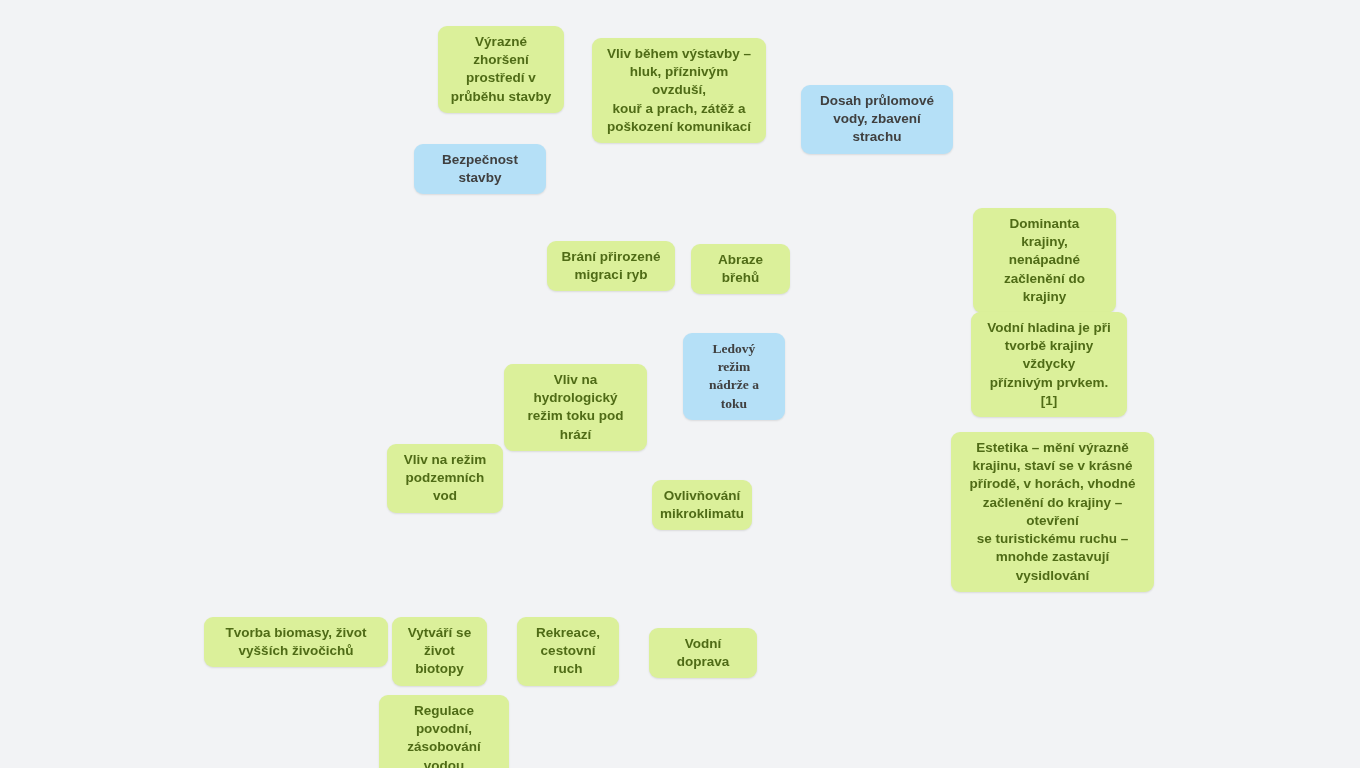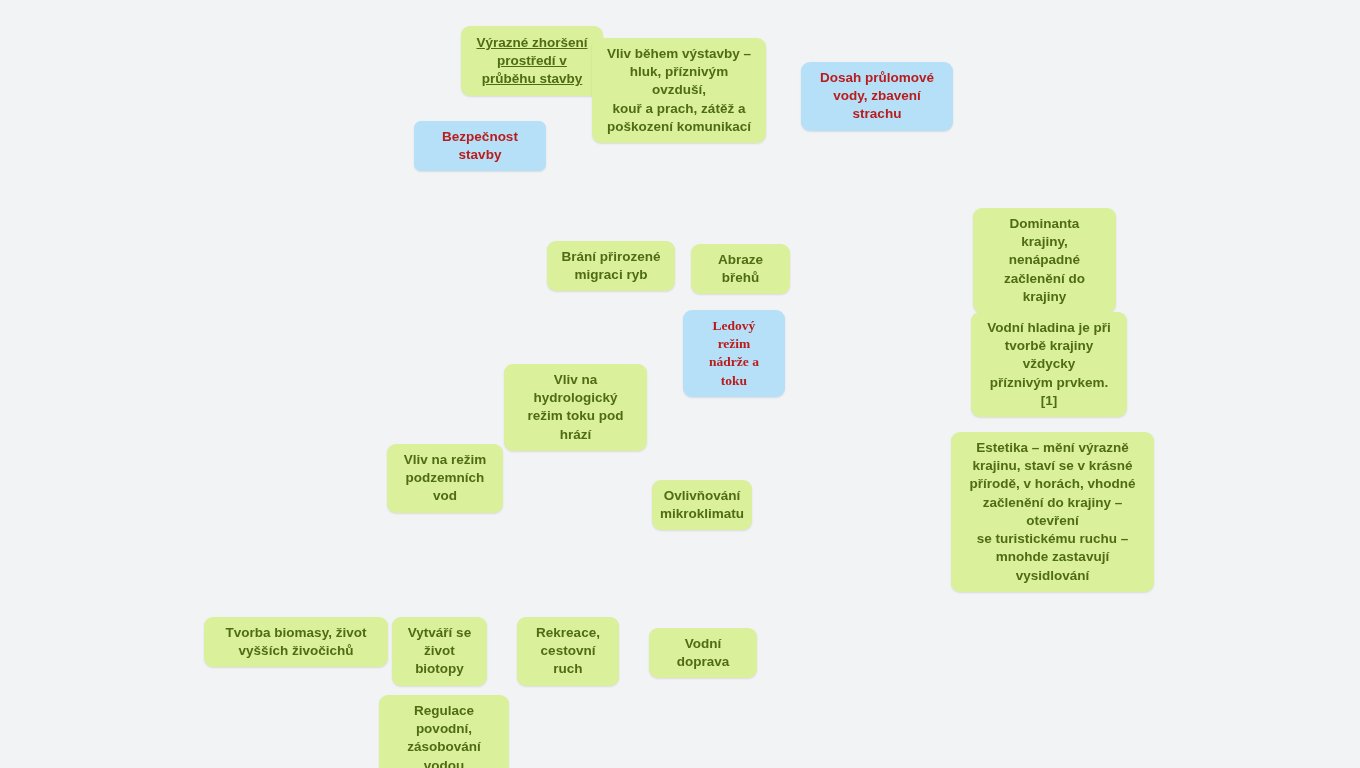--- a/index.html
+++ b/index.html
@@ -35,37 +35,38 @@
     box-shadow: 0 1px 2px rgba(0,0,0,0.10);
     cursor: default;
     user-select: none;
   }
   .node.green {
     background: #dbf09a;
     color: #4f6b16;
   }
   .node.blue {
     background: #b5e0f7;
-    color: #b91c1c;
+    color: #404040;
+    margin-top: 23px;
   }
 </style>
 </head>
 <body>
 
 <div id="canvas" style="background: rgb(242, 243, 245); width: 1360px; height: 768px;">
-    <div class="node green" style="left: 461px; top: 26px; width: 142px; min-height: 70px; text-decoration: underline;">Výrazné zhoršení
+    <div class="node green" style="left: 438px; top: 26px; width: 126px; min-height: 70px;">Výrazné zhoršení
 prostředí v
 průběhu stavby</div>
     <div class="node green" style="left: 592px; top: 38px; width: 174px; min-height: 88px;">Vliv během výstavby –
 hluk, příznivým ovzduší,
 kouř a prach, zátěž a
 poškození komunikací</div>
     <div class="node blue" style="left: 801px; top: 62px; width: 152px; min-height: 45px;">Dosah průlomové
 vody, zbavení strachu</div>
-    <div class="node blue" style="left: 414px; top: 121px; width: 132px; min-height: 28px; border-radius: 7px;">Bezpečnost stavby</div>
+    <div class="node blue" style="left: 414px; top: 121px; width: 132px; min-height: 28px;">Bezpečnost stavby</div>
     <div class="node green" style="left: 973px; top: 208px; width: 143px; min-height: 60px;">Dominanta krajiny,
 nenápadné
 začlenění do krajiny</div>
     <div class="node green" style="left: 547px; top: 241px; width: 128px; min-height: 44px;">Brání přirozené
 migraci ryb</div>
     <div class="node green" style="left: 691px; top: 244px; width: 99px; min-height: 30px;">Abraze břehů</div>
     <div class="node green" style="left: 971px; top: 312px; width: 156px; min-height: 62px;">Vodní hladina je při
 tvorbě krajiny vždycky
 příznivým prvkem. [1]</div>
     <div class="node blue" style="left: 683px; top: 310px; width: 102px; min-height: 45px; font-family: Liberation Serif, serif;">Ledový režim

